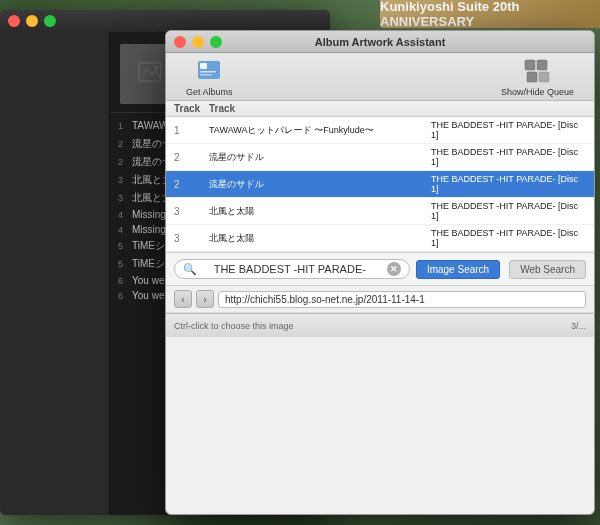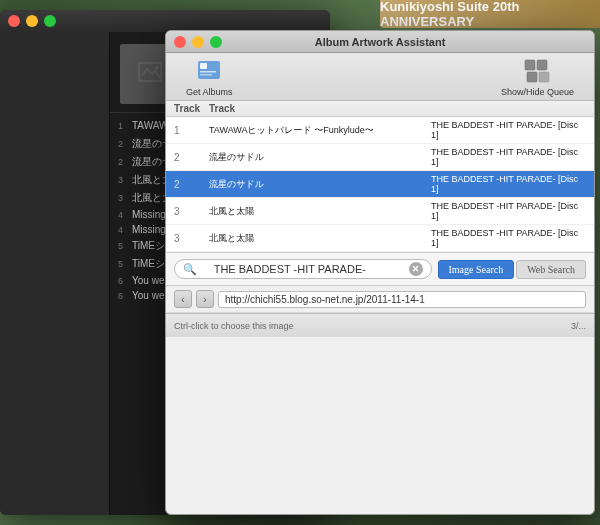--- a/index.html
+++ b/index.html
@@ -276,22 +276,21 @@
       align-items: center;
       justify-content: center;
       cursor: pointer;
       color: #fff;
       font-size: 9px;
       font-weight: bold;
     }
 
     .search-tabs {
       display: flex;
-      gap: 2px;
-      font-family: Liberation Serif, serif;
+      gap: 9px;
     }
 
     .search-tab {
       padding: 3px 10px;
       font-size: 10px;
       border-radius: 3px;
       cursor: pointer;
       background: #ddd;
       color: #555;
       border: 1px solid #bbb;

